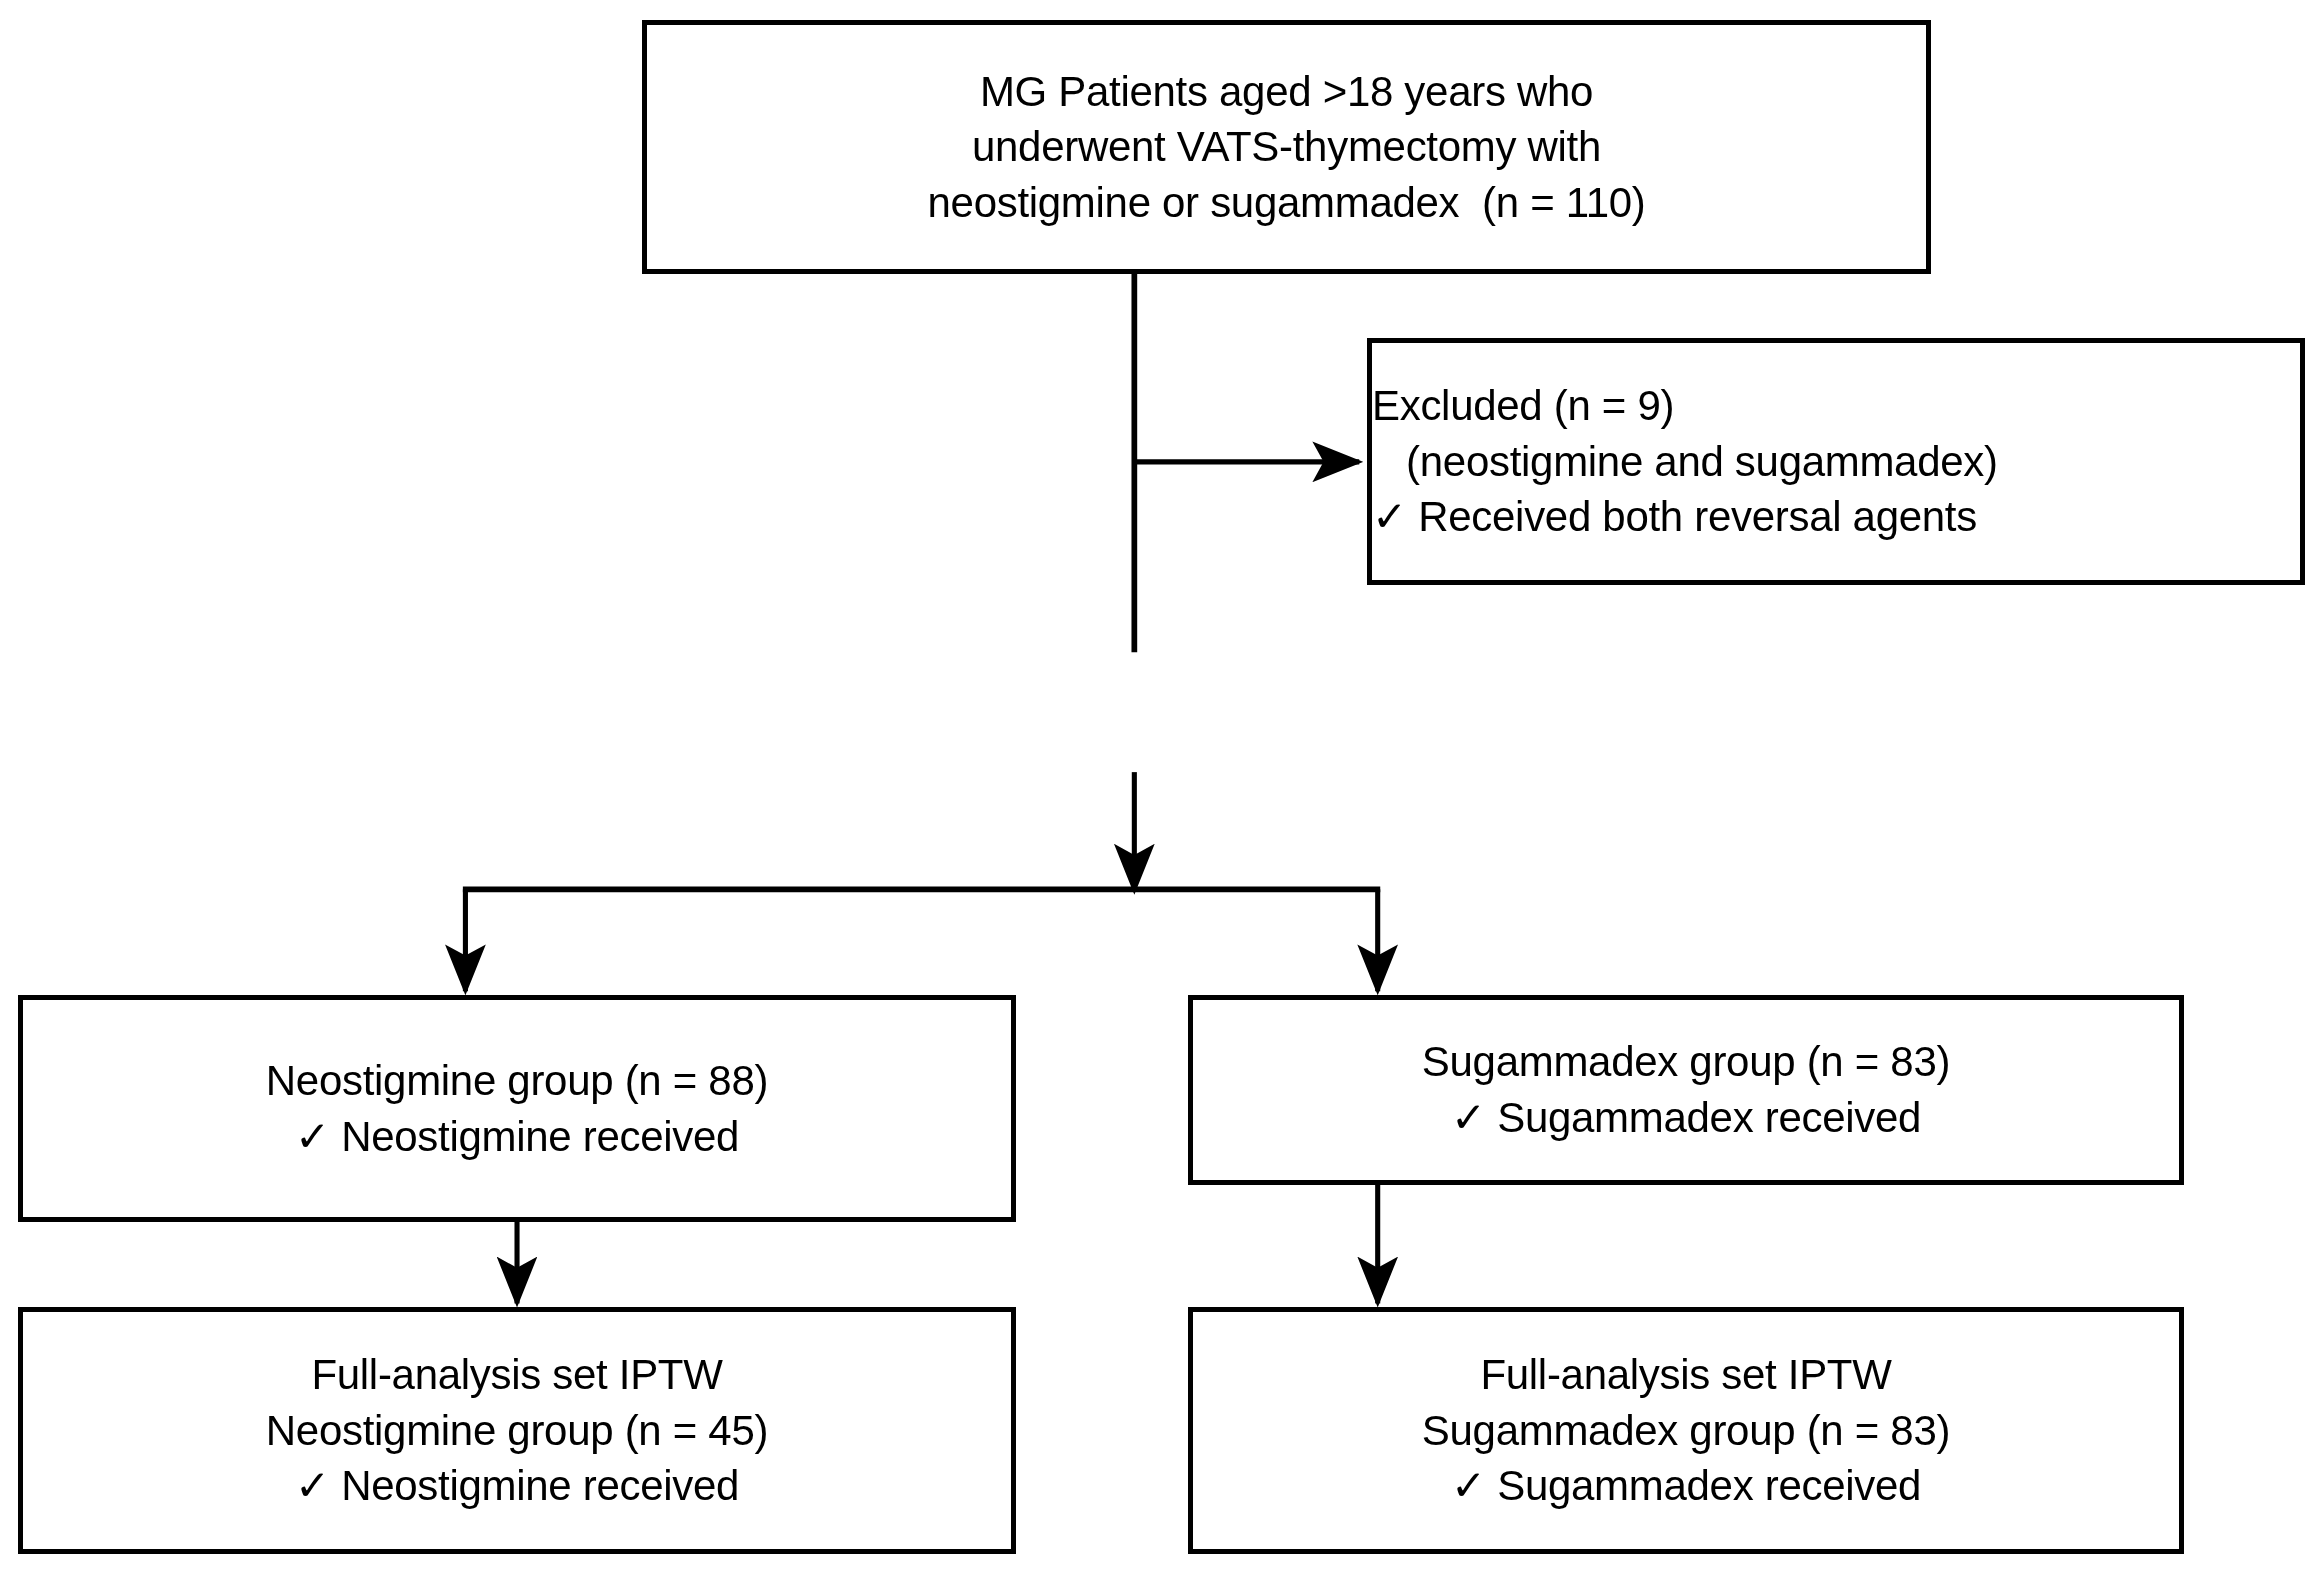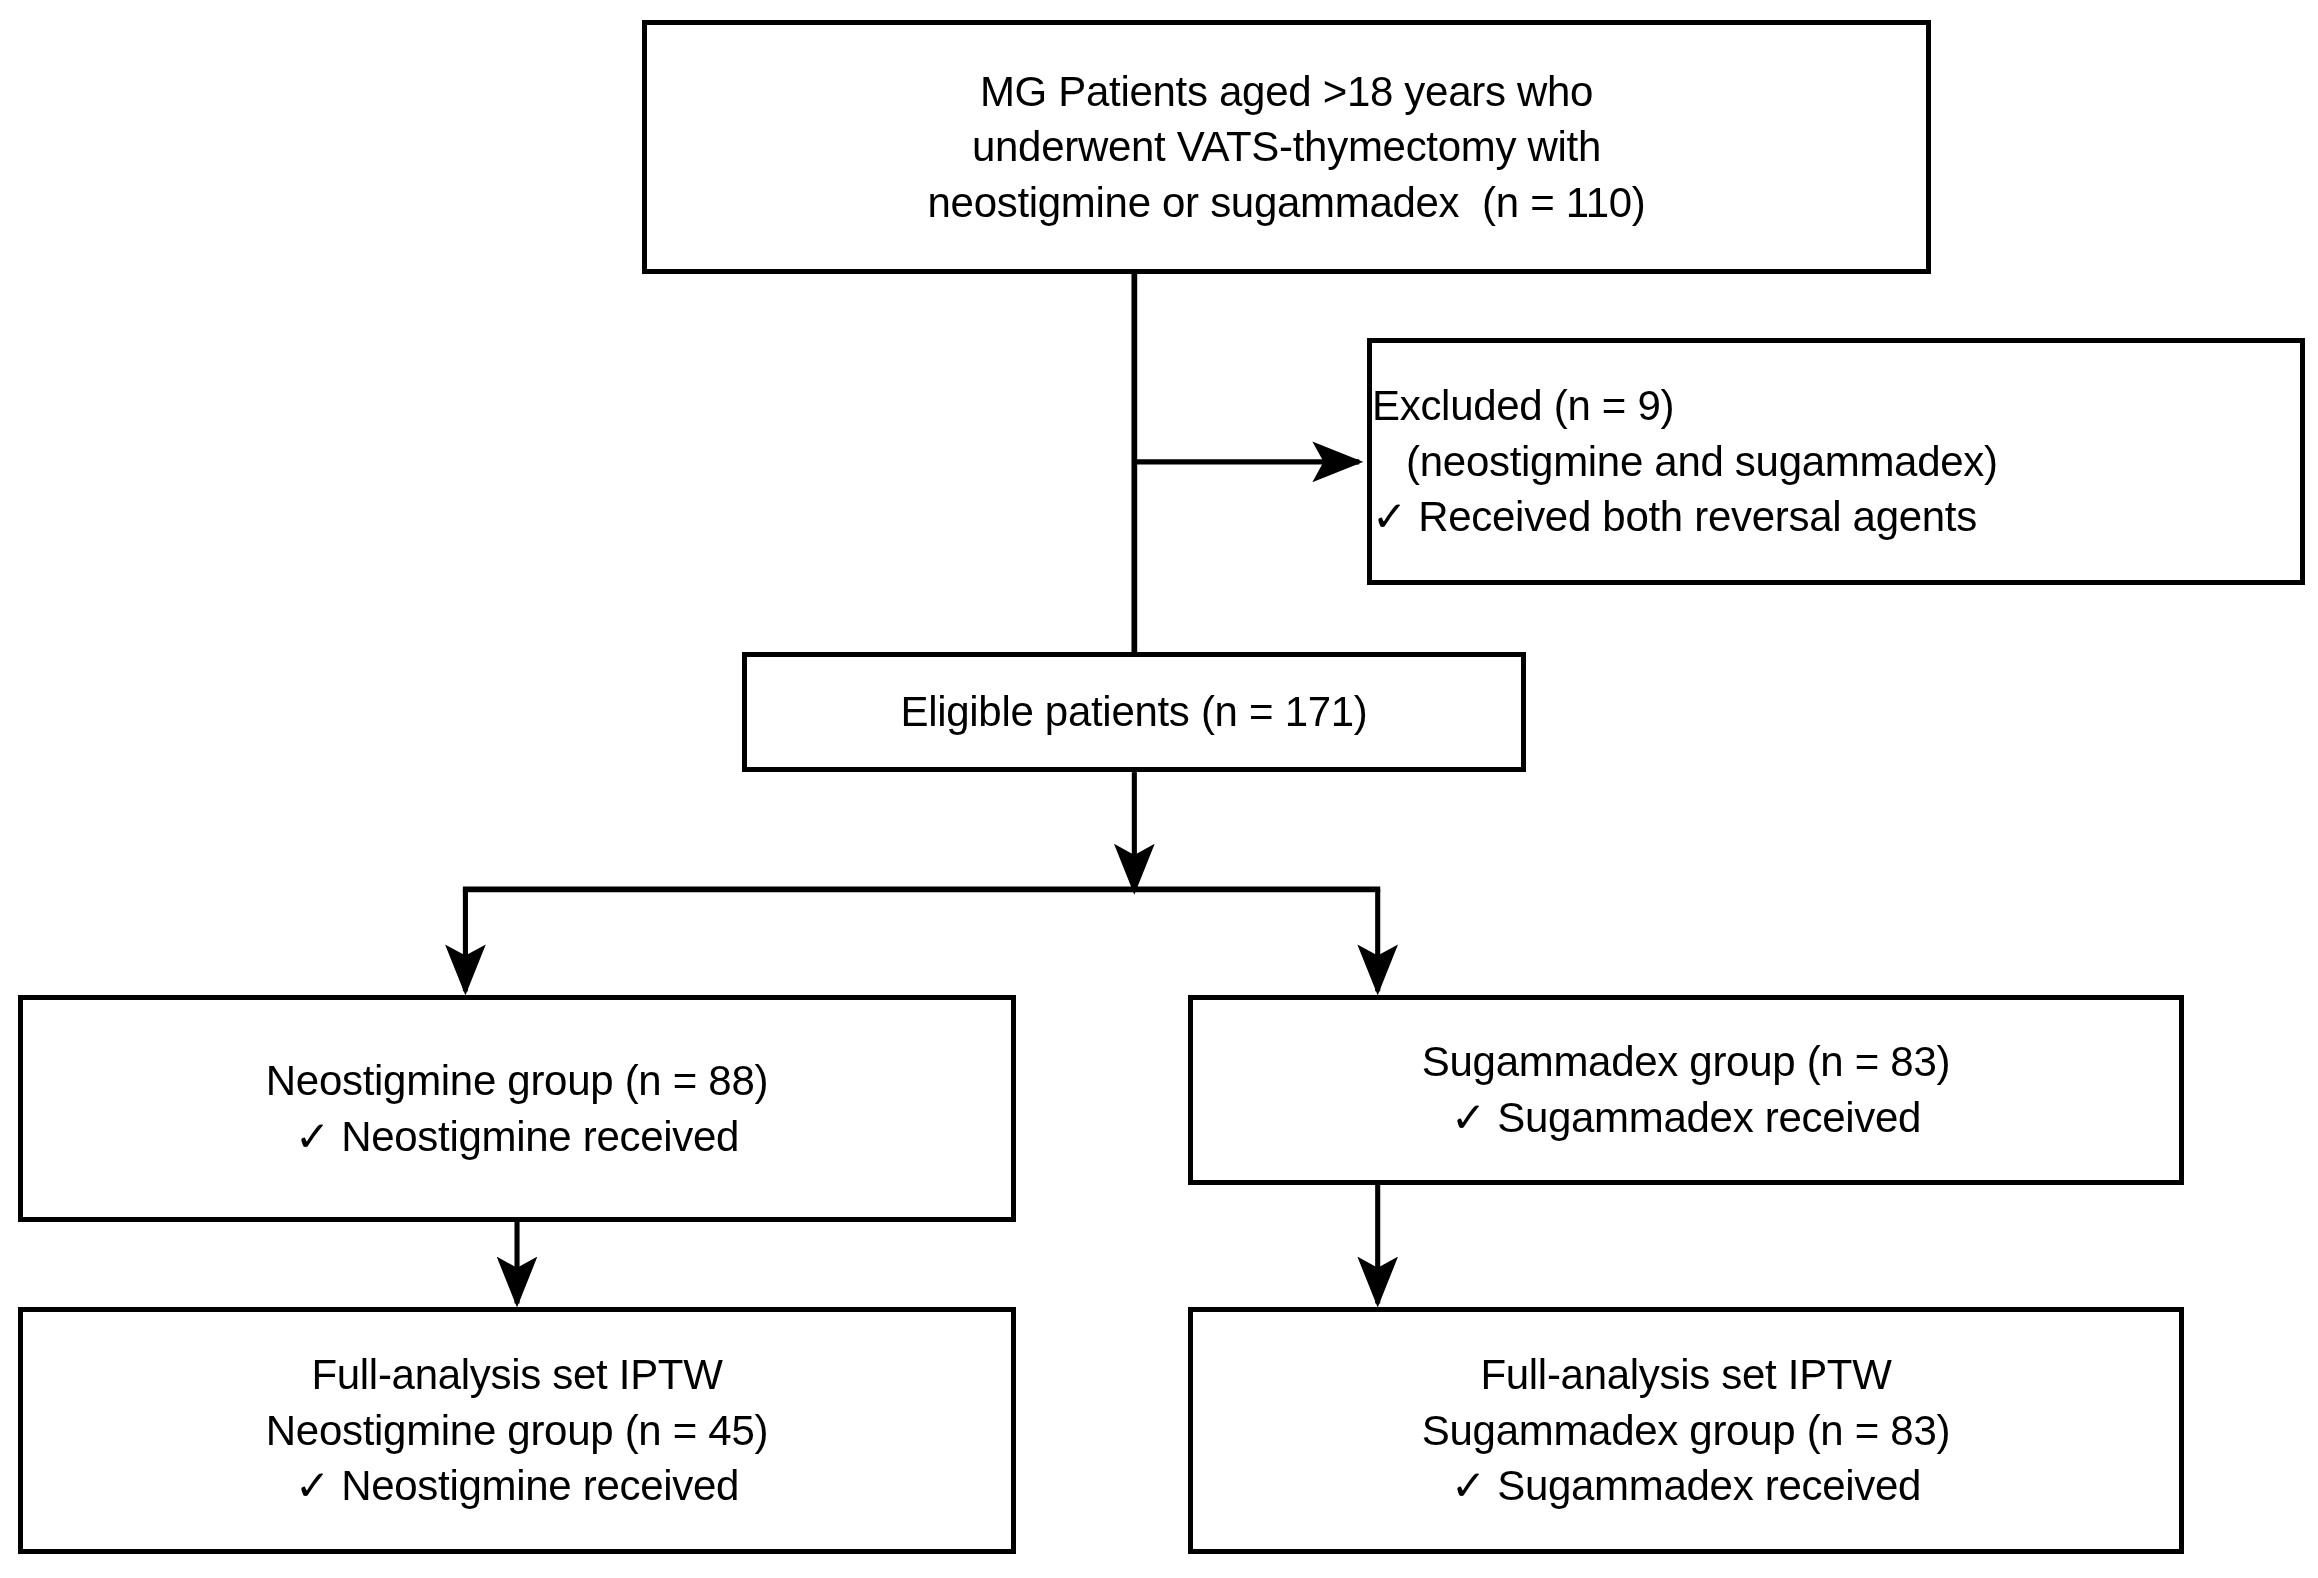--- a/index.html
+++ b/index.html
@@ -91,23 +91,20 @@
     <span class="node-line">underwent VATS-thymectomy with</span>
     <span class="node-line">neostigmine or sugammadex  (n = 110)</span>
   </div>
 
   <div class="node" id="node-excluded">
     <span class="node-line">Excluded (n = 9)</span>
     <span class="node-line">   (neostigmine and sugammadex)</span>
     <span class="node-line">✓ Received both reversal agents</span>
   </div>
 
-  <div class="node" id="node-eligible">
-    <span class="node-line">Eligible patients (n = 171)</span>
-  </div>
 
   <div class="node" id="node-neo-group">
     <span class="node-line">Neostigmine group (n = 88)</span>
     <span class="node-line">✓ Neostigmine received</span>
   </div>
 
   <div class="node" id="node-sug-group">
     <span class="node-line">Sugammadex group (n = 83)</span>
     <span class="node-line">✓ Sugammadex received</span>
   </div>

